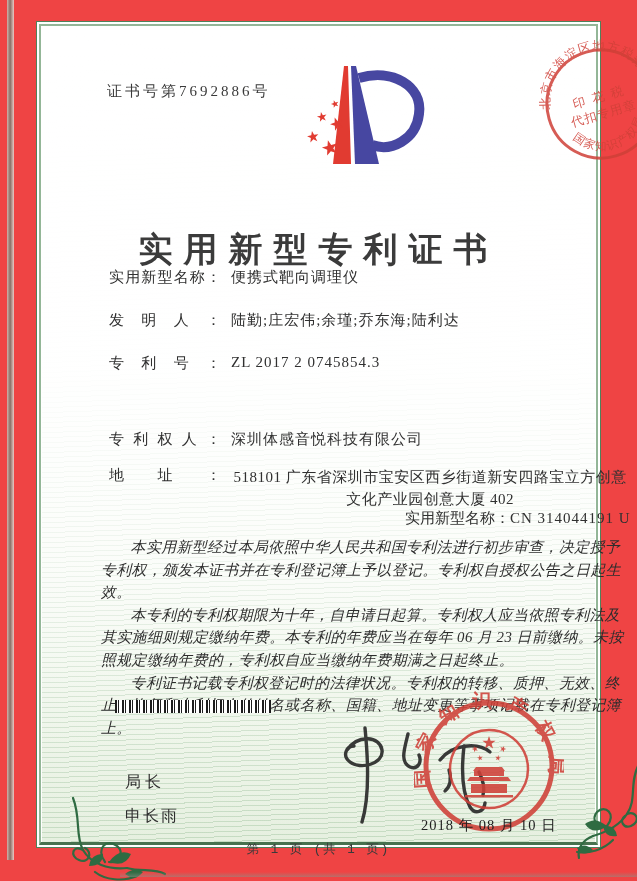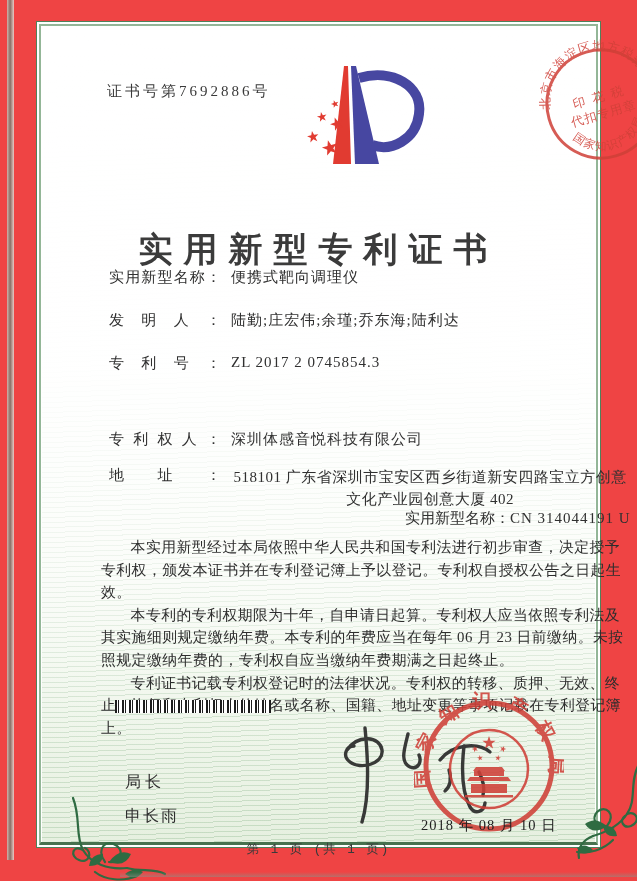--- a/index.html
+++ b/index.html
@@ -54,21 +54,21 @@
   .lbl {
     display:inline-block; width:112px;
     text-align:justify; text-align-last:justify; vertical-align:top;
   }
   .val { display:inline-block; vertical-align:top; margin-left:10px; letter-spacing:1px; }
   .val-addr { white-space:normal; width:398px; line-height:22px; letter-spacing:.5px;text-align:center; }
   .grant-no-row { position:absolute; left:368px; font-size:15px; color:#303030; white-space:nowrap; }
   .legal {
     position:absolute; left:64px; top:514px; width:524px;
     font-size:14.8px; line-height:22.6px; color:#2d2d2d;
-    letter-spacing:.5px;
+    font-style:italic; letter-spacing:.5px;
   }
   .legal p { text-indent:2em; }
   .barcode {
     position:absolute; left:78px; top:678px; width:156px; height:13px;
     background:repeating-linear-gradient(90deg,
       #1c1c1c 0 2px,#fff 2px 3px,#1c1c1c 3px 4px,#fff 4px 7px,
       #1c1c1c 7px 9px,#fff 9px 10px,#1c1c1c 10px 11px,#fff 11px 14px);
   }
   .signer-title { position:absolute; left:88px; top:750px; font-size:16px; color:#2e2e2e; letter-spacing:4px; }
   .signer-name  { position:absolute; left:88px; top:784px; font-size:16px; color:#2e2e2e; letter-spacing:2px; }

